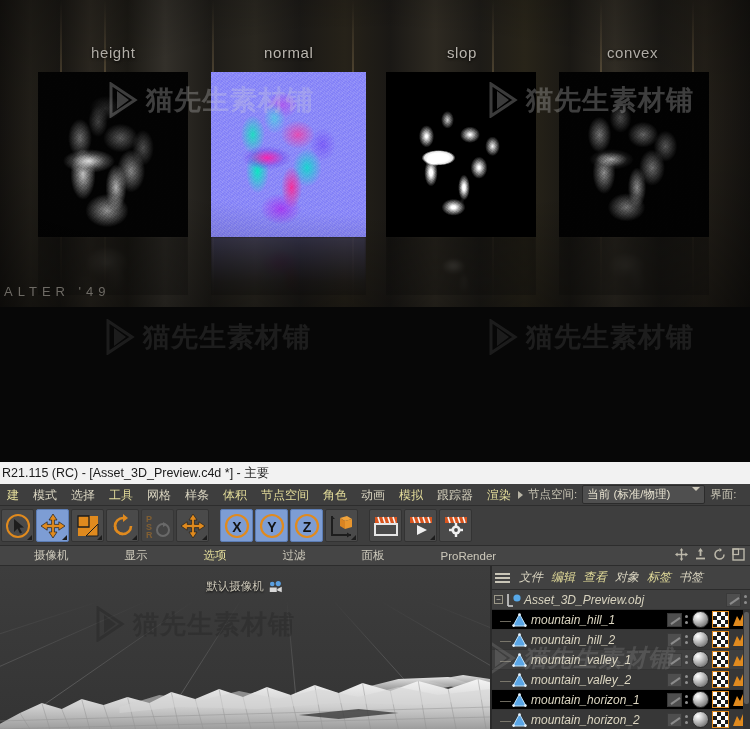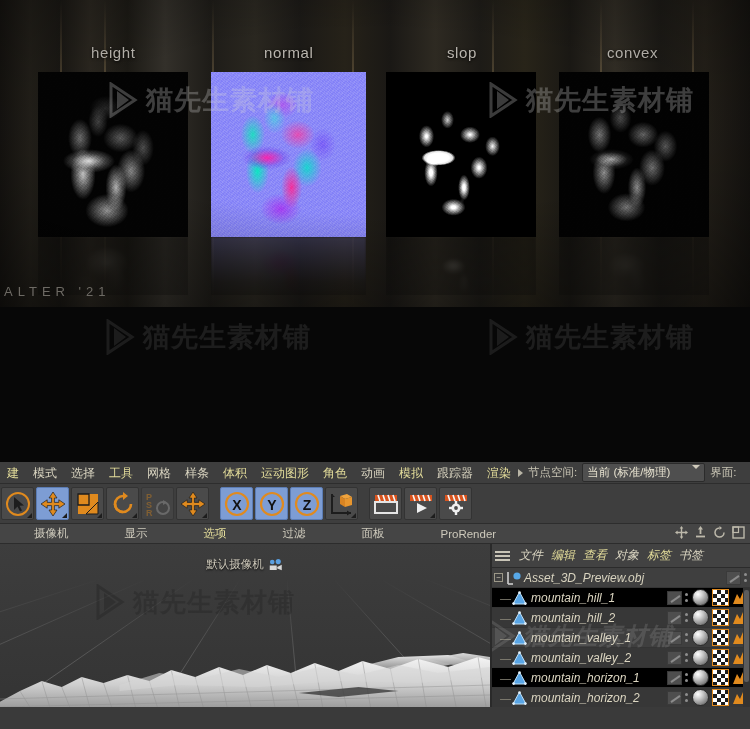--- a/index.html
+++ b/index.html
@@ -358,21 +358,21 @@
     <div class="watermark" style="left:488px; top:82px; opacity:.28;">
       <span class="wm-logo">
         <svg viewBox="0 0 31 36" width="31" height="36">
             <path d="M3 2 L27 18 L3 34 Z" fill="none" stroke="#d5d5d5" stroke-width="3"></path>
             <path d="M9 9 L21 18 L9 27 Z" fill="#d5d5d5"></path>
           </svg>
       </span>
       <span class="wm-text">猫先生素材铺</span>
     </div>
 
-    <div class="alter-text">ALTER '21</div>
+    <div class="alter-text">ALTER '49</div>
   </div>
 
   <div class="wm-band">
     <div class="watermark" style="left:105px; top:12px;">
       <span class="wm-logo">
         <svg viewBox="0 0 31 36" width="31" height="36">
             <path d="M3 2 L27 18 L3 34 Z" fill="none" stroke="#d5d5d5" stroke-width="3"></path>
             <path d="M9 9 L21 18 L9 27 Z" fill="#d5d5d5"></path>
           </svg>
       </span>
@@ -385,30 +385,33 @@
             <path d="M9 9 L21 18 L9 27 Z" fill="#d5d5d5"></path>
           </svg>
       </span>
       <span class="wm-text">猫先生素材铺</span>
     </div>
   </div>
 
 
   <div class="c4d">
 
+    <div class="title-bar">
+      <span>R21.115 (RC) - [Asset_3D_Preview.c4d *] - 主要</span>
+    </div>
 
     <div class="menu-bar">
       <span class="menu-item hl">建</span>
       <span class="menu-item">模式</span>
       <span class="menu-item">选择</span>
       <span class="menu-item hl">工具</span>
       <span class="menu-item">网格</span>
       <span class="menu-item">样条</span>
       <span class="menu-item hl">体积</span>
-      <span class="menu-item hl">运动图形</span>
+      <span class="menu-item hl">节点空间</span>
       <span class="menu-item hl">角色</span>
       <span class="menu-item">动画</span>
       <span class="menu-item hl">模拟</span>
       <span class="menu-item">跟踪器</span>
       <span class="menu-item hl">渲染</span>
 
       <span class="menu-right">
         <span class="tri-right"></span>
         <span>节点空间:</span>
         <span class="combo">

